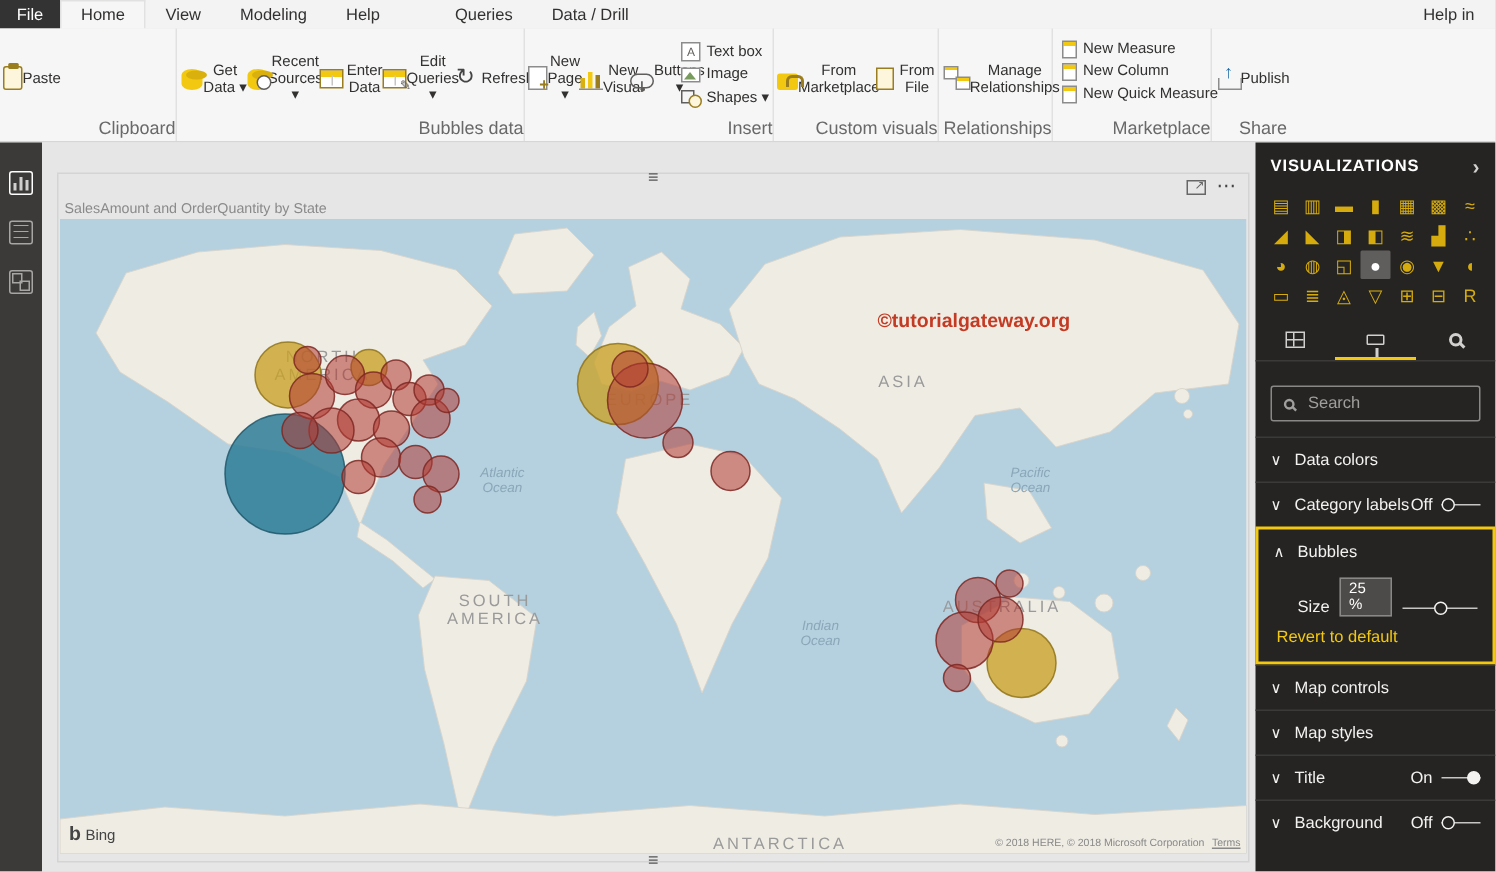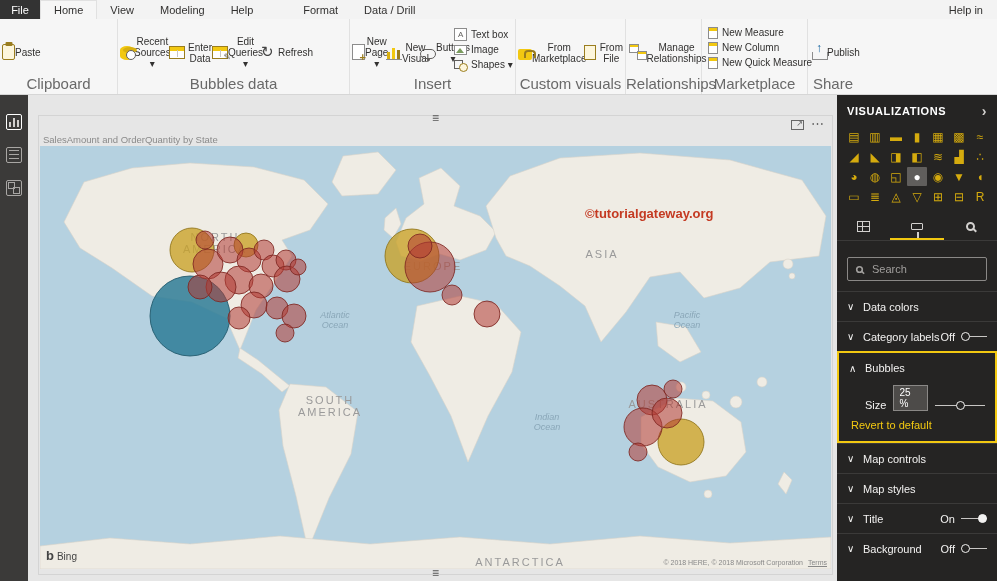--- a/index.html
+++ b/index.html
@@ -11,21 +11,21 @@
   .file-tab{width:40px;background:#333;color:#fff;display:flex;align-items:center;justify-content:center}
   .tabs{display:flex;align-items:stretch}
   .tab{padding:0 13px;display:flex;align-items:center;color:#323130;cursor:pointer}
   .tab.selected{background:#f6f6f6;border:1px solid #e1e1e1;border-bottom:0}
   .tab.ctx{margin-left:24px}
   .signin{margin-left:auto;padding:0 14px;display:flex;align-items:center;color:#323130}
 
   
   .ribbon{position:absolute;top:19px;left:0;right:0;height:76px;background:#f6f6f6;border-bottom:1px solid #d6d6d6}
   .rgroup{position:absolute;top:0;bottom:0;border-right:1px solid #e1e1e1}
-  .rgroup-label{position:absolute;bottom:2px;left:0;right:0;text-align:center;font-size:15px;color:#696969}
+  .rgroup-label{position:absolute;bottom:2px;left:0;right:0;text-align:right;font-size:12px;color:#696969}
   .rbtn-row{display:flex;height:100%;padding:4px 2px 16px;align-items:stretch}
   .rbtn{display:flex;flex-direction:row;align-items:center;padding-top:2px;cursor:pointer}
   .rlbl{font-size:10px;line-height:11px;text-align:center;white-space:pre-line;color:#323130;margin-top:2px}
   .rstack{display:flex;flex-direction:column;justify-content:flex-start;padding-top:4px}
   .srow{display:flex;align-items:center;gap:4px;font-size:10px;color:#323130;height:15px;cursor:pointer;white-space:nowrap}
 
   .ric{position:relative;width:20px;height:18px;flex:none}
   .ric-paste{width:13px;height:16px;border:1px solid #9a7d1e;background:#fdf6dc;border-radius:2px;margin:0 auto}
   .ric-paste::before{content:"";position:absolute;top:-3px;left:50%;transform:translateX(-50%);width:7px;height:4px;background:#9a7d1e;border-radius:1px}
   .ric-cyl{width:14px;height:14px;background:#f2c811;border-radius:7px/4px;margin:2px auto 0}
@@ -141,40 +141,45 @@
 </head>
 <body style="--accent: #f2c811; --water: #b5d1e0; --land: #efece4;">
 
 <div class="titlebar">
   <div class="file-tab">File</div>
   <div class="tabs">
       <div class="tab selected">Home</div>
       <div class="tab">View</div>
       <div class="tab">Modeling</div>
       <div class="tab">Help</div>
-      <div class="tab ctx">Format</div>
+      <div class="tab ctx">Queries</div>
       <div class="tab">Data / Drill</div>
     </div>
   <div class="signin">Help in</div>
 </div>
 
 <div class="ribbon">
 
   <div class="rgroup" style="left:0;width:118px">
     <div class="rbtn-row">
       <div class="rbtn" style="width:34px">
         <span class="ric ric-paste"></span>
         <span class="rlbl">Paste</span>
       </div>
     </div>
     <div class="rgroup-label">Clipboard</div>
   </div>
 
   <div class="rgroup" style="left:118px;width:232px">
     <div class="rbtn-row">
+      <div class="rbtn" style="width:46px">
+        <span class="ric ric-cyl"></span>
+        <span class="rlbl">Get
+Data ▾</span>
+      </div>
       <div class="rbtn" style="width:46px">
         <span class="ric ric-cyl ric-clock"></span>
         <span class="rlbl">Recent
 Sources ▾</span>
       </div>
       <div class="rbtn" style="width:46px">
         <span class="ric ric-table"></span>
         <span class="rlbl">Enter
 Data</span>
       </div>

